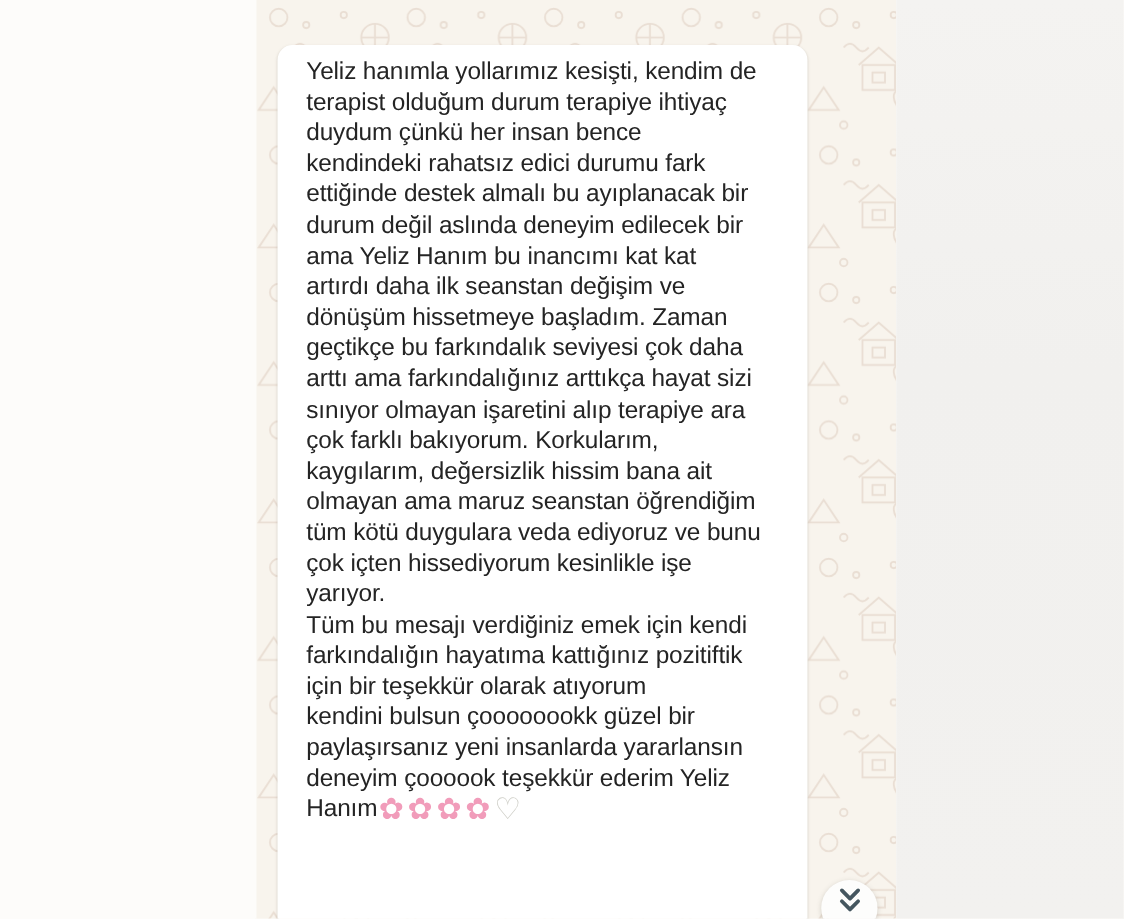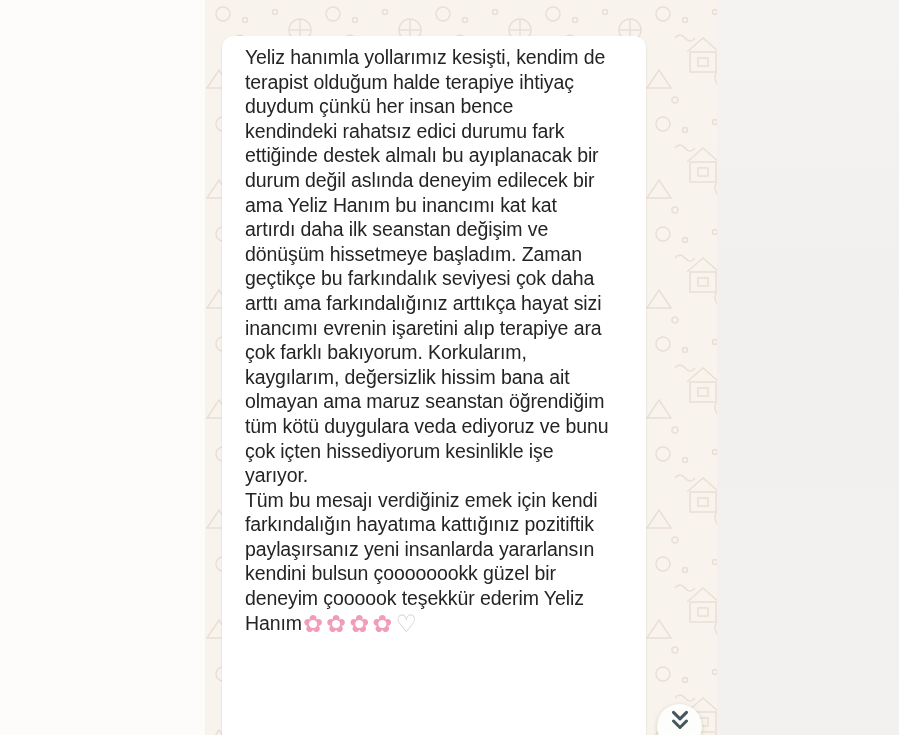--- a/index.html
+++ b/index.html
@@ -83,41 +83,42 @@
     <rect width="100%" height="100%" fill="#f8f4ed"></rect>
     <rect width="100%" height="100%" fill="url(#doodle)"></rect>
   </svg>
 </div>
 
 <div class="right-margin"></div>
 
 <div class="bubble">
   <div class="msg-text">
       <div class="msg-line"><span>Yeliz hanımla yollarımız kesişti, kendim de</span></div>
-      <div class="msg-line"><span>terapist olduğum halde terapiye ihtiyaç</span></div>
+      <div class="msg-line"><span>terapist olduğum durum terapiye ihtiyaç</span></div>
       <div class="msg-line"><span>duydum çünkü her insan bence</span></div>
       <div class="msg-line"><span>kendindeki rahatsız edici durumu fark</span></div>
       <div class="msg-line"><span>ettiğinde destek almalı bu ayıplanacak bir</span></div>
       <div class="msg-line"><span>durum değil aslında deneyim edilecek bir</span></div>
       <div class="msg-line"><span>ama Yeliz Hanım bu inancımı kat kat</span></div>
       <div class="msg-line"><span>artırdı daha ilk seanstan değişim ve</span></div>
       <div class="msg-line"><span>dönüşüm hissetmeye başladım. Zaman</span></div>
       <div class="msg-line"><span>geçtikçe bu farkındalık seviyesi çok daha</span></div>
       <div class="msg-line"><span>arttı ama farkındalığınız arttıkça hayat sizi</span></div>
-      <div class="msg-line"><span>inancımı evrenin işaretini alıp terapiye ara</span></div>
+      <div class="msg-line"><span>sınıyor olmayan işaretini alıp terapiye ara</span></div>
       <div class="msg-line"><span>çok farklı bakıyorum. Korkularım,</span></div>
       <div class="msg-line"><span>kaygılarım, değersizlik hissim bana ait</span></div>
       <div class="msg-line"><span>olmayan ama maruz seanstan öğrendiğim</span></div>
       <div class="msg-line"><span>tüm kötü duygulara veda ediyoruz ve bunu</span></div>
       <div class="msg-line"><span>çok içten hissediyorum kesinlikle işe</span></div>
       <div class="msg-line"><span>yarıyor.</span></div>
       <div class="msg-line"><span>Tüm bu mesajı verdiğiniz emek için kendi</span></div>
       <div class="msg-line"><span>farkındalığın hayatıma kattığınız pozitiftik</span></div>
+      <div class="msg-line"><span>için bir teşekkür olarak atıyorum</span></div>
+      <div class="msg-line"><span>kendini bulsun çoooooookk güzel bir</span></div>
       <div class="msg-line"><span>paylaşırsanız yeni insanlarda yararlansın</span></div>
-      <div class="msg-line"><span>kendini bulsun çoooooookk güzel bir</span></div>
       <div class="msg-line"><span>deneyim çoooook teşekkür ederim Yeliz</span></div>
       <div class="msg-line"><span>Hanım</span><span class="emoji" style="color: rgb(241, 156, 186);">✿</span><span class="emoji" style="color: rgb(241, 156, 186);">✿</span><span class="emoji" style="color: rgb(241, 156, 186);">✿</span><span class="emoji" style="color: rgb(241, 156, 186);">✿</span><span class="emoji" style="color: rgb(207, 207, 200);">♡</span></div>
     </div>
   <div class="timestamp">12:54</div>
 </div>
 
 <button class="scroll-btn">
   <svg width="26" height="26" viewBox="0 0 24 24">
     <g fill="none" stroke="#45565f" stroke-width="2.8" stroke-linecap="round" stroke-linejoin="round">
       <path d="M6 4 L12 10 L18 4"></path>

